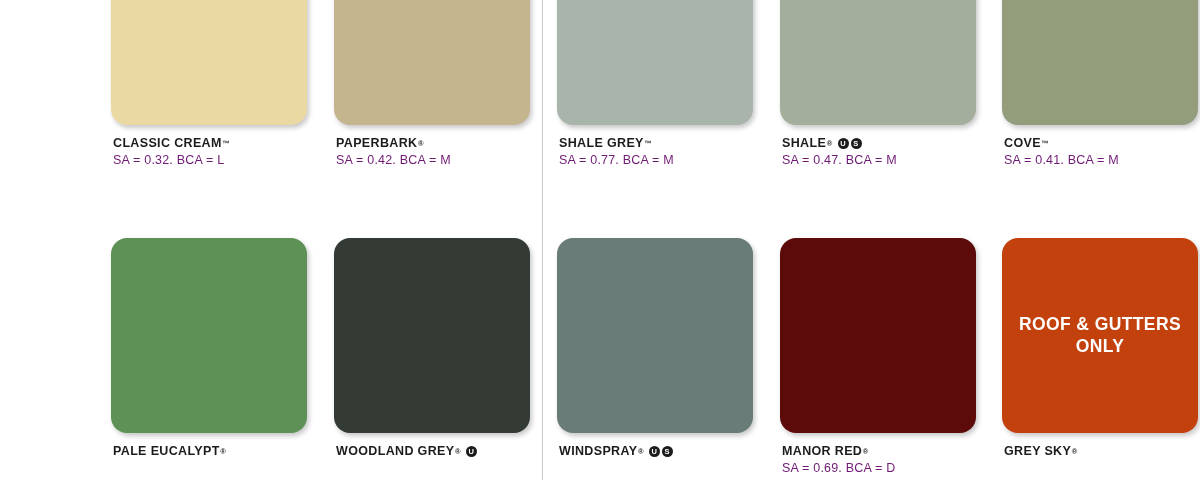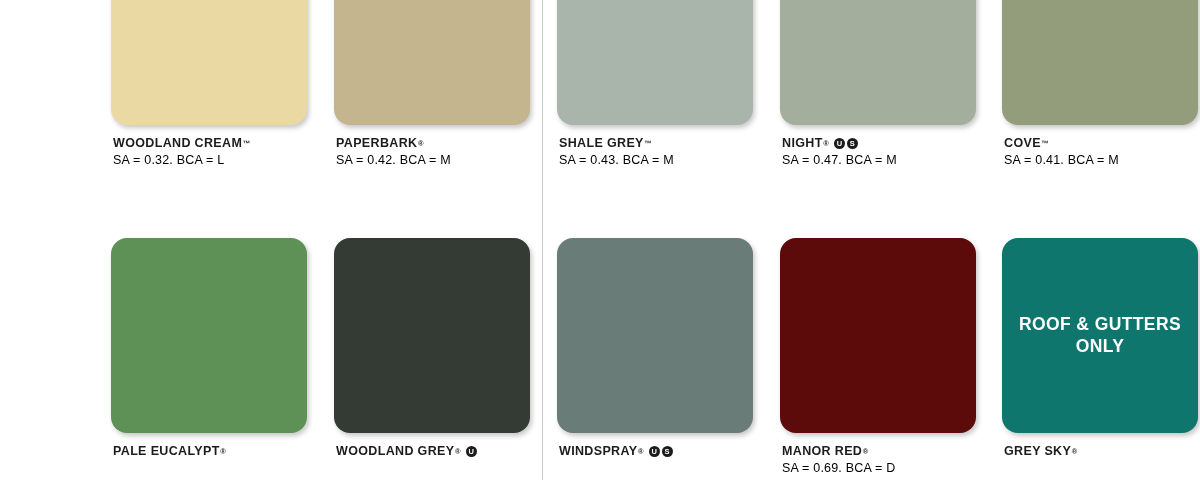--- a/index.html
+++ b/index.html
@@ -114,40 +114,40 @@
     height: 11px;
     border-radius: 50%;
     background: #1c1c1c;
     color: #ffffff;
     font-size: 7.5px;
     font-weight: bold;
     line-height: 1;
   }
   .swatch-spec {
     font-size: 12.5px;
-    color: #000000;
+    color: #701a75;
     letter-spacing: 0.2px;
     margin-top: 2px;
     line-height: 1.2;
     white-space: nowrap;
   }
 </style>
 </head>
 <body>
 
 <div class="sheet">
 
   <div class="column-divider"></div>
 
   <div class="row row-top" id="row-top">
       <div class="cell col-0">
         <div class="swatch" style="background: rgb(235, 217, 164);"></div>
         <div class="meta">
           <div class="swatch-name">
-            <span>WOODLAND CREAM</span>
+            <span>CLASSIC CREAM</span>
             <span class="sup">™</span>
           </div>
           <div class="swatch-spec">SA = 0.32. BCA = L</div>
         </div>
       </div>
       <div class="cell col-1">
         <div class="swatch" style="background: rgb(197, 181, 142);"></div>
         <div class="meta">
           <div class="swatch-name">
             <span>PAPERBARK</span>
@@ -156,28 +156,28 @@
           <div class="swatch-spec">SA = 0.42. BCA = M</div>
         </div>
       </div>
       <div class="cell col-2">
         <div class="swatch" style="background: rgb(169, 180, 171);"></div>
         <div class="meta">
           <div class="swatch-name">
             <span>SHALE GREY</span>
             <span class="sup">™</span>
           </div>
-          <div class="swatch-spec">SA = 0.43. BCA = M</div>
+          <div class="swatch-spec">SA = 0.77. BCA = M</div>
         </div>
       </div>
       <div class="cell col-3">
         <div class="swatch" style="background: rgb(163, 175, 156);"></div>
         <div class="meta">
           <div class="swatch-name">
-            <span>NIGHT</span>
+            <span>SHALE</span>
             <span class="sup">®</span>
             <span class="badges">
               <span class="badge">U</span>
               <span class="badge">S</span>
             </span>
           </div>
           <div class="swatch-spec">SA = 0.47. BCA = M</div>
         </div>
       </div>
       <div class="cell col-4">
@@ -230,21 +230,21 @@
         <div class="swatch" style="background: rgb(92, 11, 10);"></div>
         <div class="meta">
           <div class="swatch-name">
             <span>MANOR RED</span>
             <span class="sup">®</span>
           </div>
           <div class="swatch-spec">SA = 0.69. BCA = D</div>
         </div>
       </div>
       <div class="cell col-4">
-        <div class="swatch" style="background: #0f766e;">
+        <div class="swatch" style="background: #c2410c;">
           <div class="swatch-note">ROOF &amp; GUTTERS
 ONLY</div>
         </div>
         <div class="meta">
           <div class="swatch-name">
             <span>GREY SKY</span>
             <span class="sup">®</span>
           </div>
         </div>
       </div>

